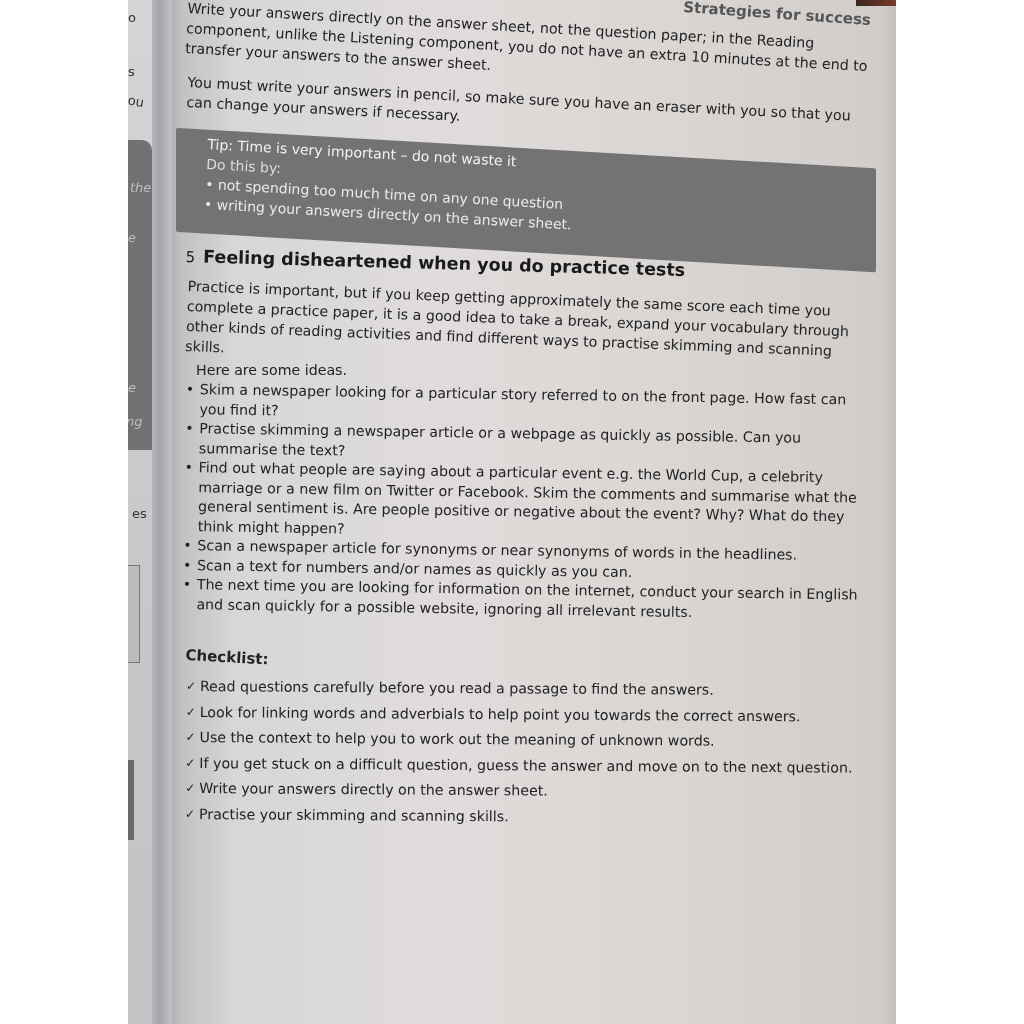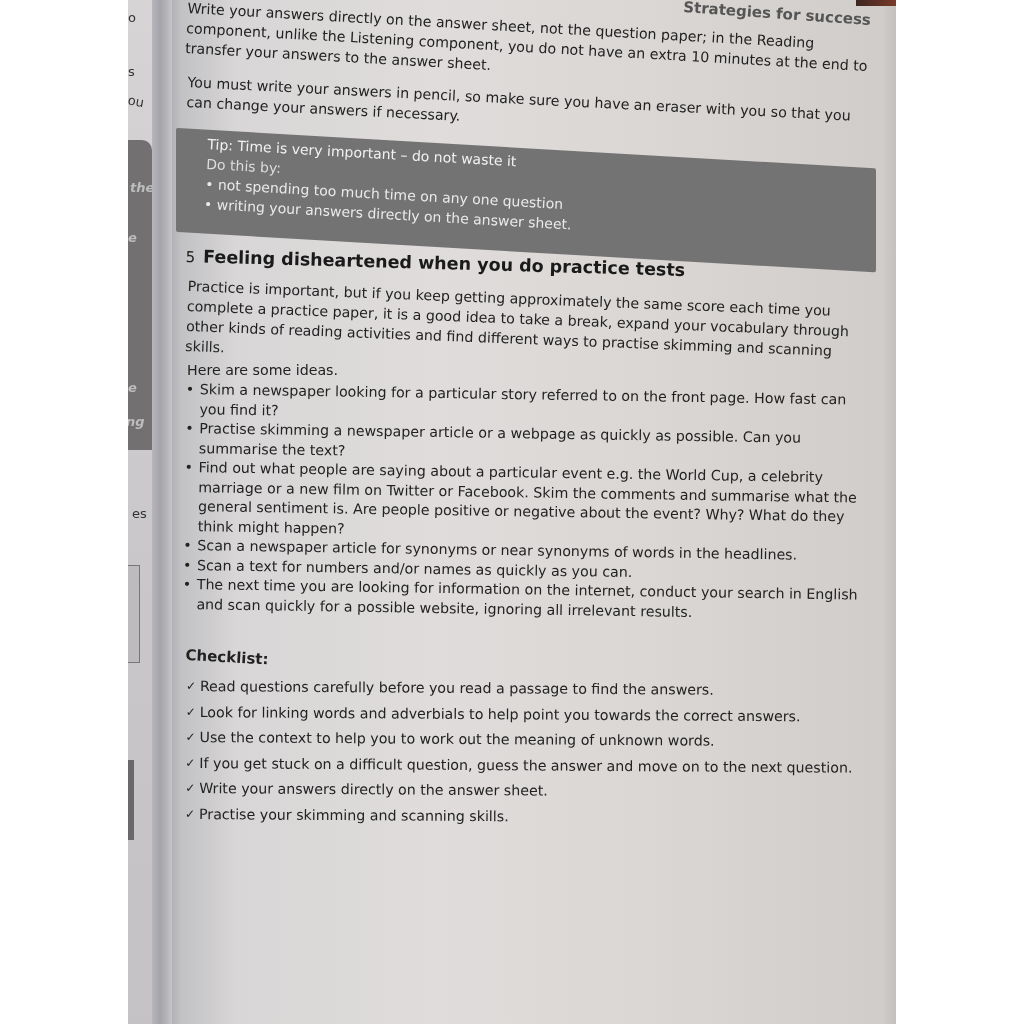--- a/index.html
+++ b/index.html
@@ -6,21 +6,21 @@
     html, body { width: 1024px; height: 1024px; overflow: hidden; background: #ffffff; }
     body { position: relative; font-family: "DejaVu Sans", sans-serif; color: #1e1e1e; }
 
     .photo { position: absolute; left: 128px; top: 0; width: 768px; height: 1024px; overflow: hidden;
       background: linear-gradient(90deg, #c9c7c9 0%, #d2d0d2 3%, #b4b3b8 3.3%, #a9a8ae 5%, #c2c1c4 7%, #d8d6d6 14%, #dfdcdb 40%, #d9d6d4 70%, #cfccca 100%); }
 
     
     .prev-page { position: absolute; left: 0; top: 0; width: 24px; height: 1024px;
       background: linear-gradient(180deg, #d6d4d5, #c8c6c8 60%, #c4c2c4); }
     .prev-frag { position: absolute; font-size: 13px; color: #333; white-space: nowrap; }
-    .prev-box { position: absolute; left: 0; top: 140px; width: 24px; height: 310px; background: #727071; border-radius: 0 10px 0 0; font-weight: bold; }
+    .prev-box { position: absolute; left: 0; top: 140px; width: 24px; height: 310px; background: #727071; border-radius: 0 10px 0 0; }
     .prev-box-text { position: absolute; font-size: 13px; color: #bdbdbd; font-style: italic; }
     .prev-outline { position: absolute; left: 0; top: 565px; width: 12px; height: 98px; border: 1px solid #777; border-left: none; background: #bdbbbd; }
     .prev-dark { position: absolute; left: 0; top: 760px; width: 6px; height: 80px; background: #6a686a; }
 
     .gutter { position: absolute; left: 24px; top: 0; width: 20px; height: 1024px;
       background: linear-gradient(90deg, #b7b6bb, #a5a4ab 40%, #b3b2b6 70%, #c6c4c6); }
 
     .page { position: absolute; left: 44px; top: -10px; width: 740px; height: 1040px; }
 
     .running-head { position: absolute; left: 512px; top: 8px; font-size: 15px; font-weight: bold; color: #555;
@@ -34,21 +34,21 @@
       transform: skewY(3.3deg); transform-origin: left top; border-radius: 2px; }
     .tip-inner { position: absolute; left: 36px; top: 144px; transform: rotate(3.2deg); transform-origin: left top; color: #eaeaea; font-size: 14px; line-height: 20px; }
     .tip-title { font-weight: normal; color: #f2f2f2; }
     .tip-sub { color: #dcdcdc; }
     .tip-item::before { content: "\2022  "; }
 
     .section-title { position: absolute; left: 14px; top: 256px; font-size: 17.5px; font-weight: bold; color: #1a1a1a; transform: rotate(1.6deg); transform-origin: left top; white-space: nowrap; }
     .section-num { font-weight: normal; margin-right: 8px; font-size: 15px; }
 
     .p3 { top: 286px; transform: rotate(2.2deg); }
-    .ideas-intro { position: absolute; left: 15px; top: 372px; font-size: 14.2px; color: #222; text-align: center; }
+    .ideas-intro { position: absolute; left: 24px; top: 372px; font-size: 14.2px; color: #222; text-align: center; }
 
     .ideas { position: absolute; left: 14px; top: 390px; width: 690px; list-style: none; transform: rotate(0.9deg); transform-origin: left top; font-size: 14.2px; line-height: 19.5px; color: #222; }
     .ideas li { position: relative; padding-left: 14px; margin-bottom: 0px; }
     .ideas li::before { content: "\2022"; position: absolute; left: 0; top: 0; }
 
     .checklist-title { position: absolute; left: 14px; top: 656px; font-size: 15px; font-weight: bold; color: #222; transform: rotate(3deg); transform-origin: left top; }
     .checklist { position: absolute; left: 14px; top: 684px; list-style: none; font-size: 14.2px; line-height: 25.5px; color: #222; transform: rotate(0.4deg); transform-origin: left top; width: 700px; }
     .checklist li { position: relative; padding-left: 14px; white-space: nowrap; }
     .check-icon { position: absolute; left: 0; top: 0; font-size: 12px; }
 

